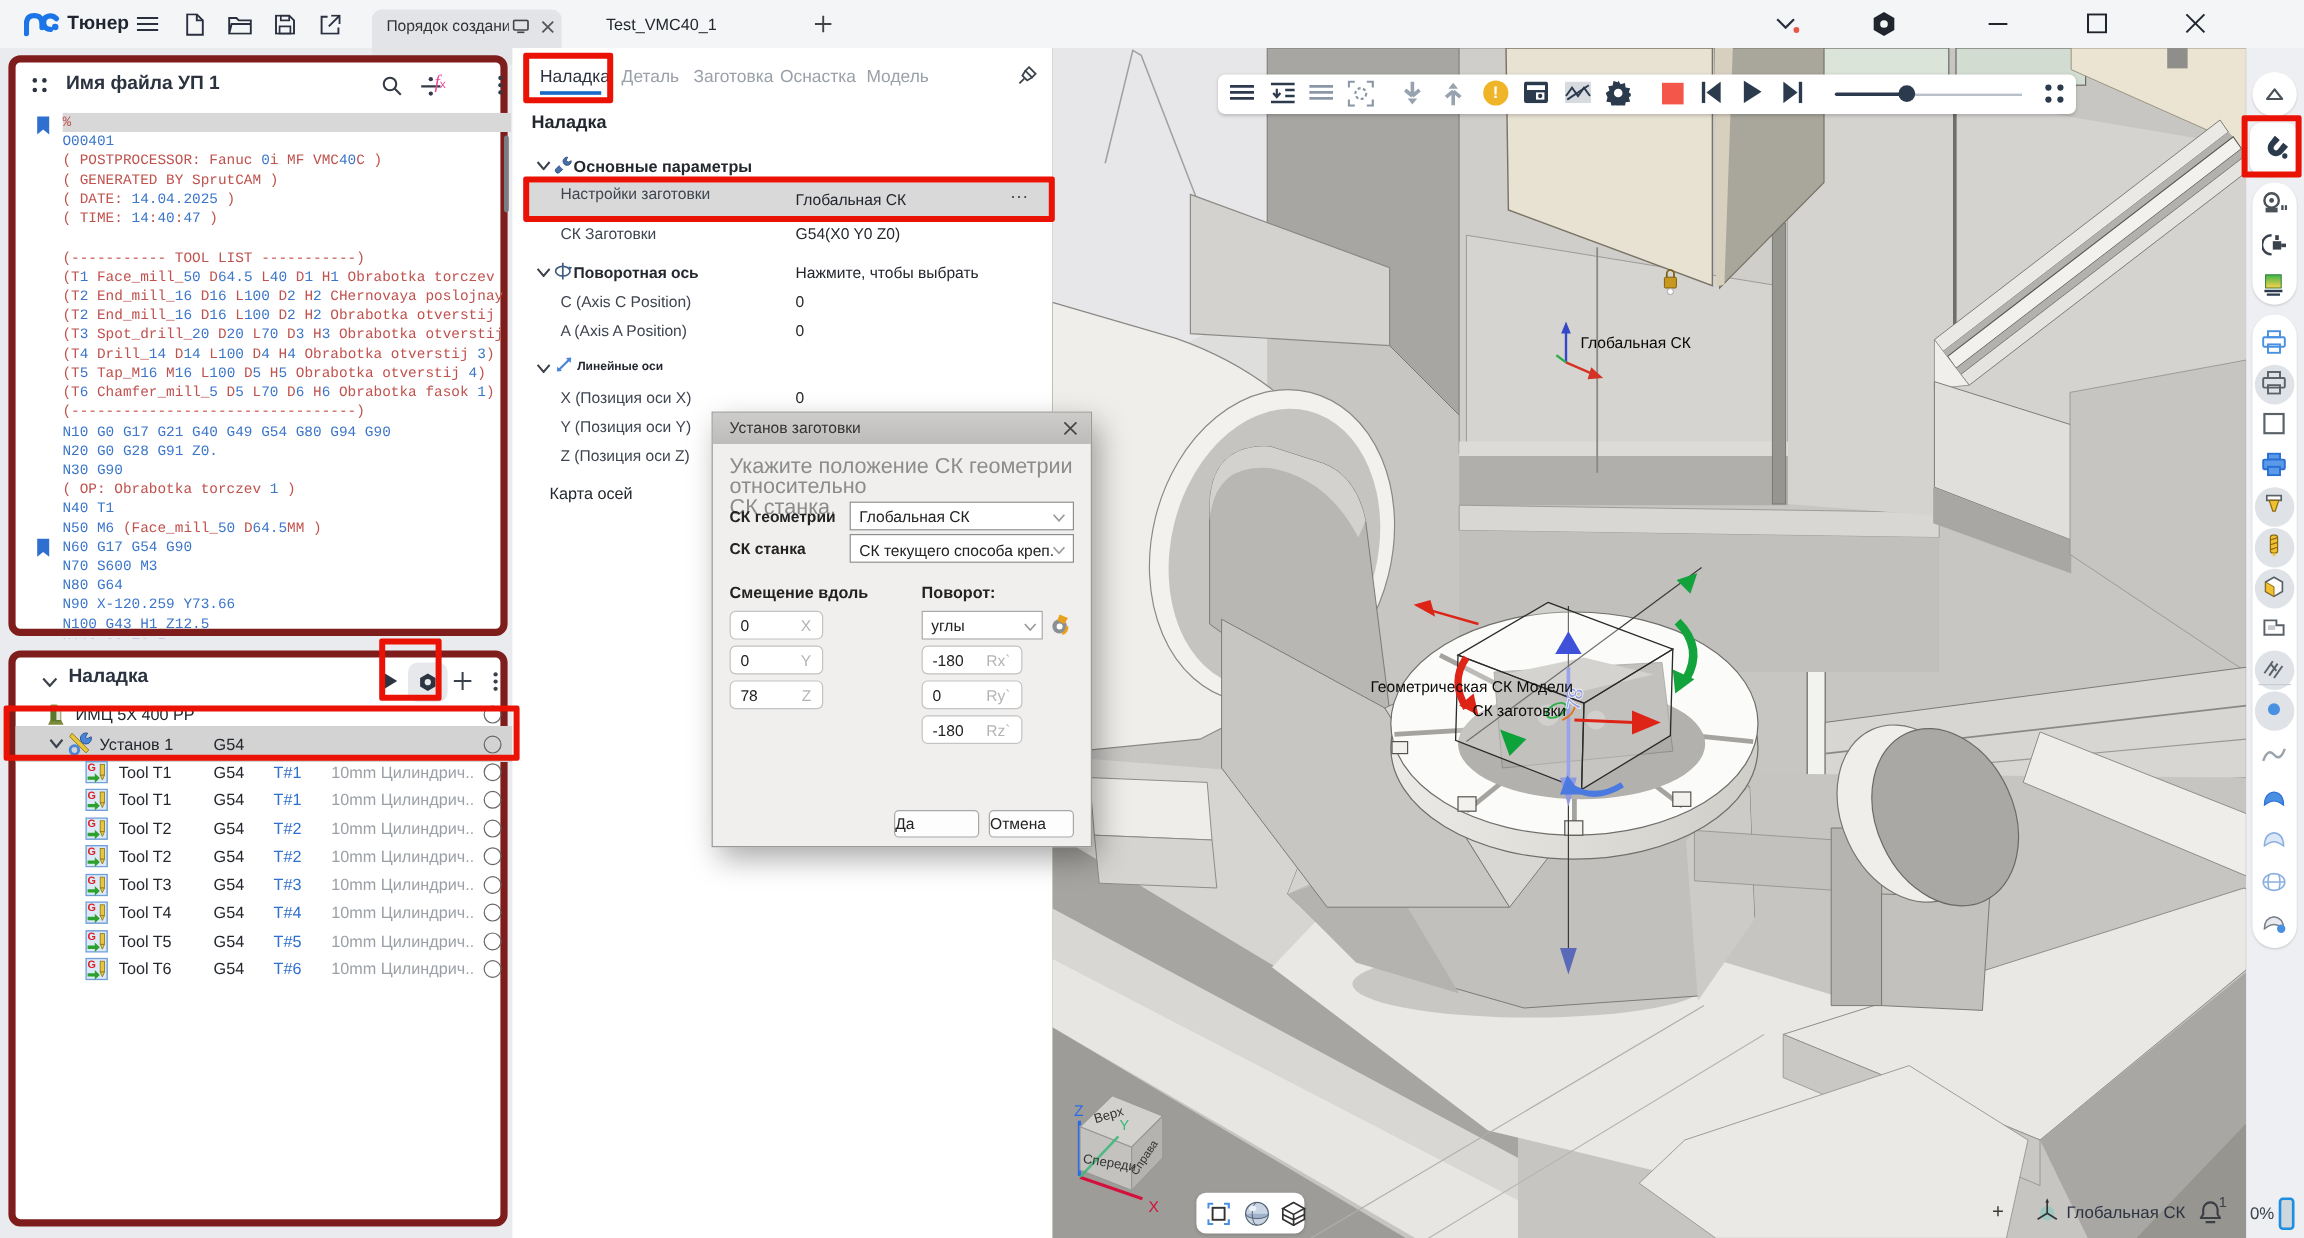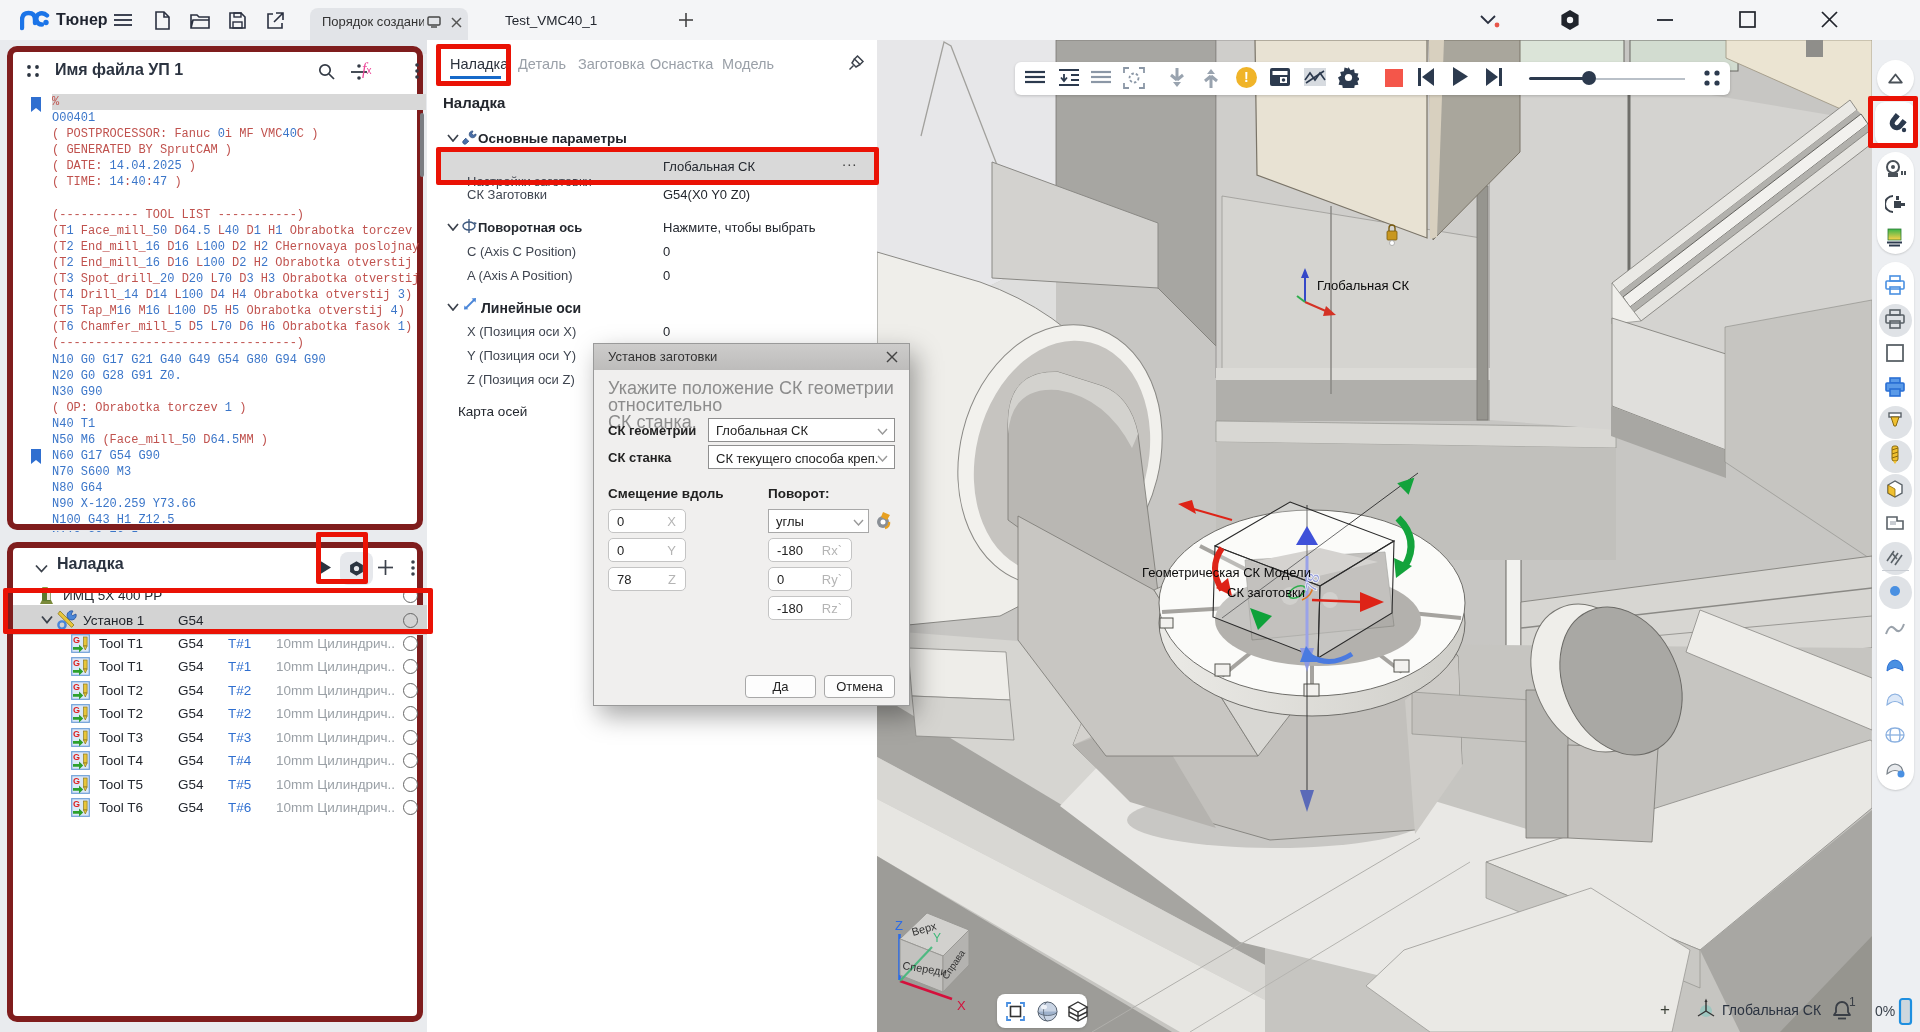--- a/index.html
+++ b/index.html
@@ -22,21 +22,21 @@
 .cl.sel{background:#d8d8d8;width:374px}
 .trow{position:absolute;left:0;width:416px;height:23.5px;font-size:13.5px;color:#23272e}
 .trow .g54{position:absolute;left:165px;top:4px}
 .trow .tnum{position:absolute;left:215px;top:4px;color:#2f6fd0}
 .trow .tdesc{position:absolute;left:263px;top:4px;color:#9aa0a6;width:118px;overflow:hidden;white-space:nowrap}
 .trow .circ{position:absolute;left:390px;top:4px}
 
 .inp{position:absolute;width:78px;height:24px;background:#fff;border:1px solid #c4c4c4;border-radius:5px}
 .inp .v{position:absolute;left:8px;top:4px;font-size:13px;color:#222}
 .inp .sfx{position:absolute;right:9px;top:4px;font-size:13px;color:#b4b4b4}
-.btn{position:absolute;width:71px;height:23px;background:#fdfdfd;border:1px solid #a8a8a8;border-radius:4px;font-size:13px;color:#222;text-align:center;line-height:22px}
+.btn{position:absolute;width:71px;height:23px;background:#fdfdfd;border:1px solid #a8a8a8;border-radius:4px;font-size:13px;color:#222;text-align:left;line-height:22px}
 </style></head>
 <body>
 <div id="topbar">
  <svg class="abs" style="left:20px;top:9px" width="30" height="24" viewBox="0 0 30 24">
    <path d="M2 19 L2 11 Q2 4 8.5 4 Q15 4 15 11 L15 14" fill="none" stroke="#1b74e8" stroke-width="4.4" stroke-linecap="round"></path>
    <path d="M27 6.5 Q24 3.5 20 4.5 Q15.5 6 16.5 11 Q17.5 15.5 22 15.5" fill="none" stroke="#1b74e8" stroke-width="4.4" stroke-linecap="round"></path>
    <circle cx="26" cy="13.5" r="2.7" fill="#1b74e8"></circle>
  </svg>
  <div class="abs" style="left:56px;top:11px;font-size:16px;font-weight:bold;color:#1f2430">Тюнер</div>
  <svg class="abs" style="left:114px;top:13px" width="18" height="14" viewBox="0 0 18 14">
@@ -346,21 +346,21 @@
 
  <svg class="abs" style="left:20px;top:94px" width="12" height="8" viewBox="0 0 12 8">
       <path d="M1 1 L6 7 L11 1" fill="none" stroke="#3c424c" stroke-width="1.7"></path>
     </svg>
  <svg class="abs" style="left:35px;top:90px" width="15" height="15" viewBox="0 0 15 15">
       <path d="M11 1 a3.4 3.4 0 1 0 3 3 l-2.6 1.2 l-1.6 -1.6 Z M4 8 L1.4 10.6 a2 2 0 1 0 3 3 L7 11" fill="#4a6fa8" stroke="#31507e" stroke-width="0.8"></path>
     </svg>
  <div class="abs" style="left:51px;top:91px;font-size:13.5px;font-weight:bold;color:#23272e">Основные параметры</div>
 
  <div class="abs" style="left:10px;top:112px;width:440px;height:30px;background:#d9d9d9"></div>
- <div class="abs row-label" style="left:40px;top:134px">Настройки заготовки</div>
+ <div class="abs row-label" style="left:40px;top:114px">Настройки заготовки</div>
  <div class="abs row-label" style="left:236px;top:119px;color:#23272e">Глобальная СК</div>
  <div class="abs" style="left:415px;top:112px;font-size:15px;color:#444;letter-spacing:1px">...</div>
 
  <div class="abs row-label" style="left:40px;top:147px">СК Заготовки</div>
  <div class="abs row-label" style="left:236px;top:147px;color:#23272e">G54(X0 Y0 Z0)</div>
 
  <svg class="abs" style="left:20px;top:183px" width="12" height="8" viewBox="0 0 12 8">
       <path d="M1 1 L6 7 L11 1" fill="none" stroke="#3c424c" stroke-width="1.7"></path>
     </svg>
  <svg class="abs" style="left:34px;top:178px" width="16" height="16" viewBox="0 0 16 16">
@@ -379,21 +379,21 @@
  <div class="abs row-label" style="left:236px;top:228px;color:#23272e">0</div>
 
  <svg class="abs" style="left:20px;top:263px" width="12" height="8" viewBox="0 0 12 8">
       <path d="M1 1 L6 7 L11 1" fill="none" stroke="#3c424c" stroke-width="1.7"></path>
     </svg>
  <svg class="abs" style="left:36px;top:257px" width="14" height="14" viewBox="0 0 14 14">
       <line x1="3" y1="11" x2="11" y2="3" stroke="#4a86d8" stroke-width="1.8"></line>
       <path d="M8.6 1.4 L13 1 L12.6 5.4 Z" fill="#4a86d8"></path>
       <path d="M1 12.6 L1.4 8.6 L5.4 12.2 Z" fill="#4a86d8"></path>
     </svg>
- <div class="abs" style="left:54px;top:260px;font-size:14px;font-weight:bold;color:#23272e">Линейные оси</div>
+ <div class="abs" style="left:54px;top:260px;font-size:10px;font-weight:bold;color:#23272e">Линейные оси</div>
 
  <div class="abs row-label" style="left:40px;top:284px">X (Позиция оси X)</div>
  <div class="abs row-label" style="left:236px;top:284px;color:#23272e">0</div>
  <div class="abs row-label" style="left:40px;top:308px">Y (Позиция оси Y)</div>
  <div class="abs row-label" style="left:40px;top:332px">Z (Позиция оси Z)</div>
  <div class="abs" style="left:31px;top:364px;font-size:13.5px;font-weight:normal;color:#23272e">Карта осей</div>
 </div>
 <div id="viewport">
  <svg width="995" height="992" viewBox="877 40 995 992" style="position:absolute;left:0;top:0">
  <rect x="877" y="40" width="995" height="992" fill="#c7c6c3"></rect>

